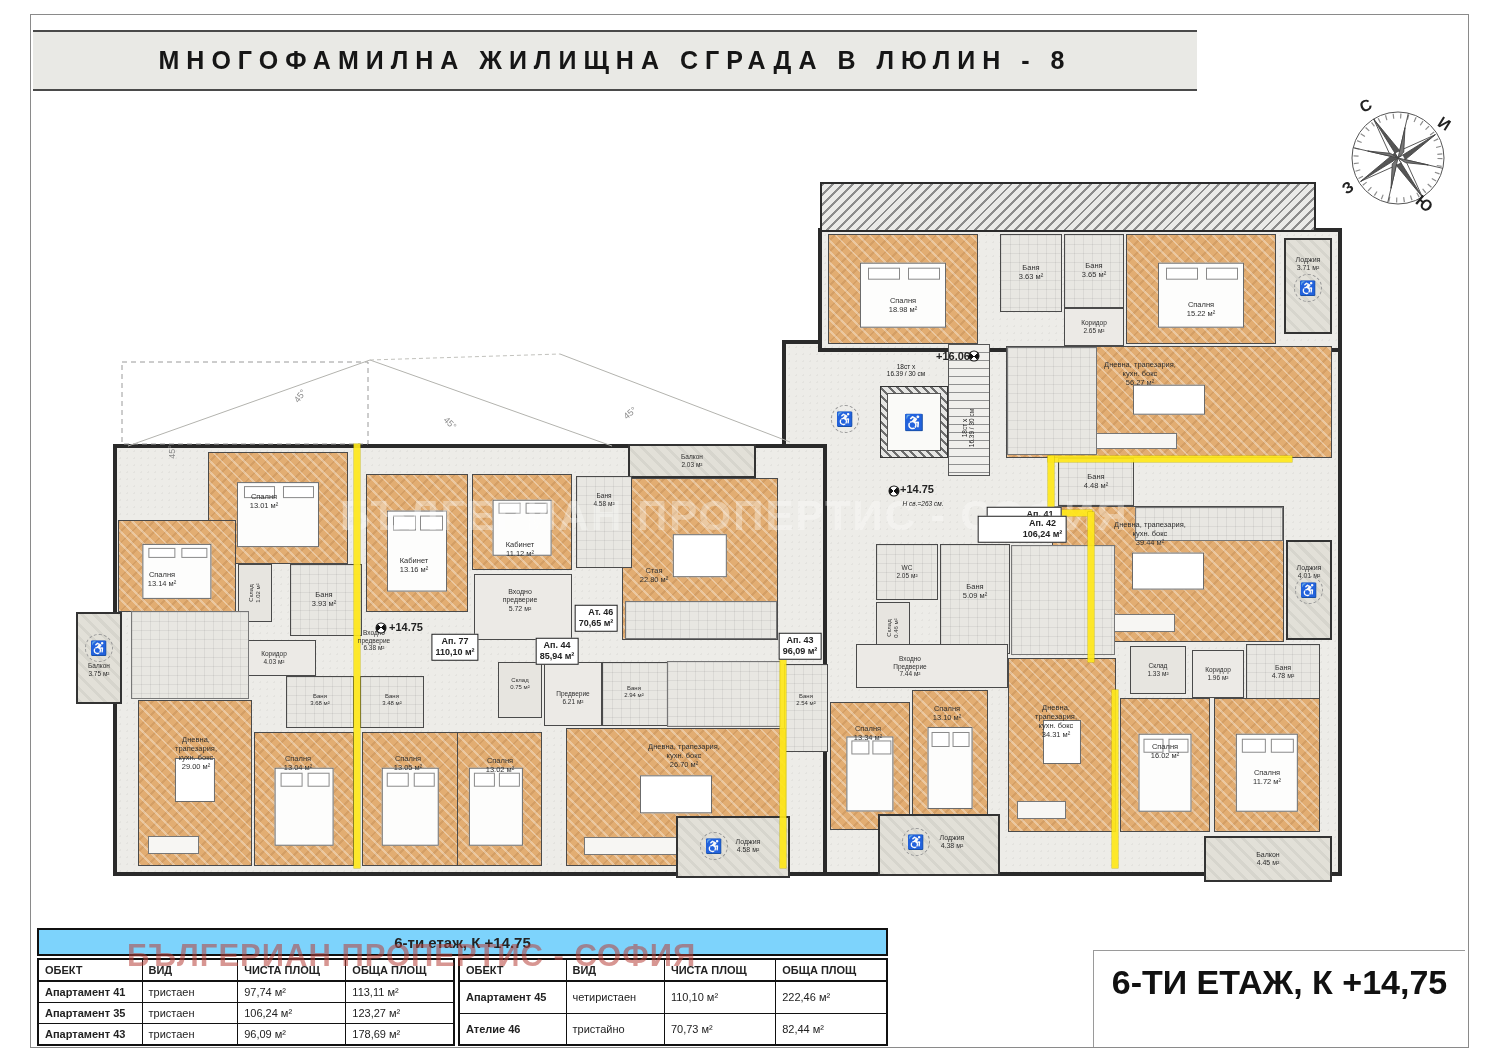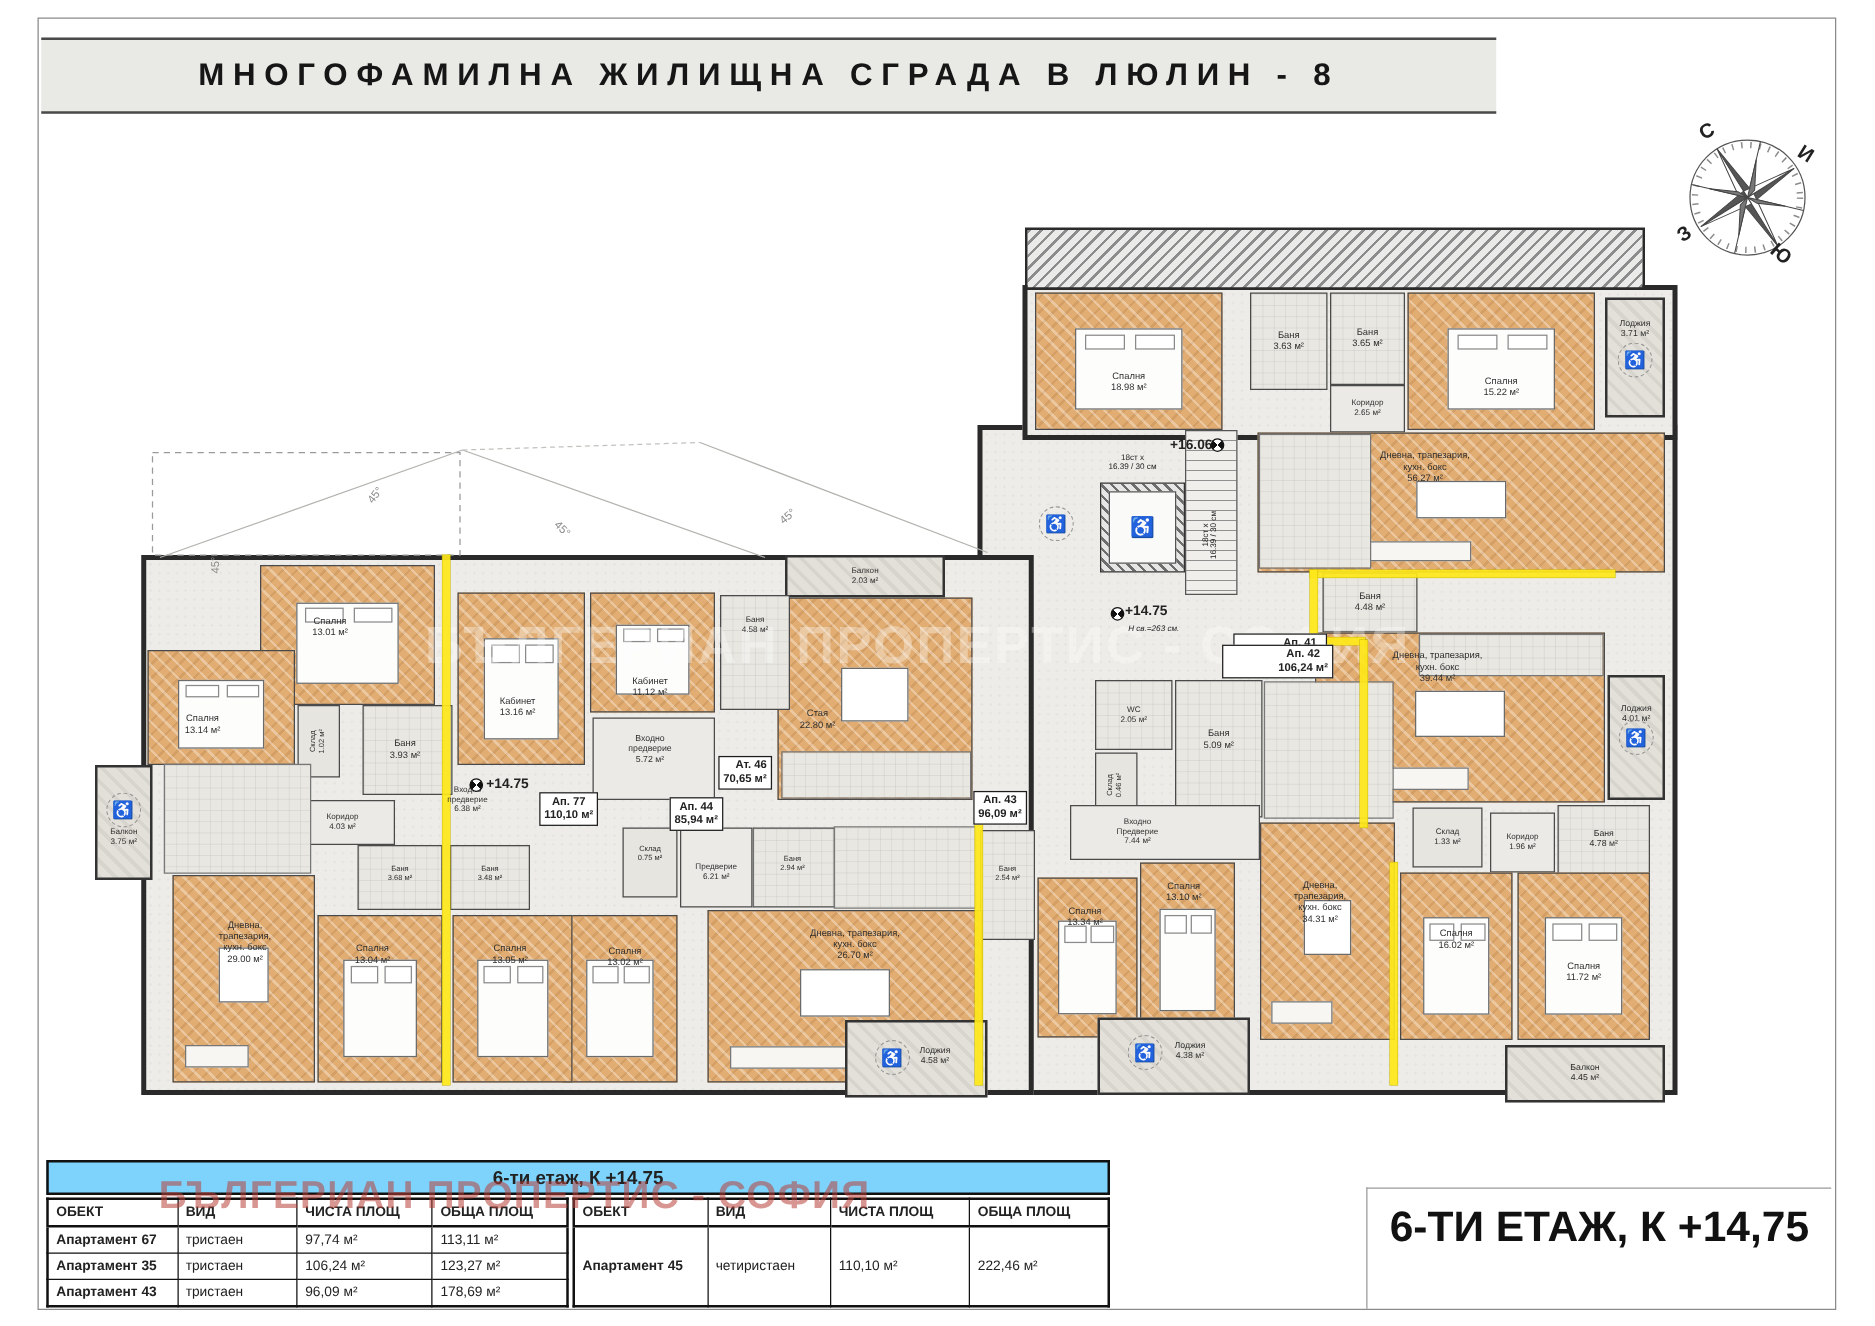--- a/index.html
+++ b/index.html
@@ -451,21 +451,21 @@
       <thead>
           <tr>
             <td>ОБЕКТ</td>
             <td>ВИД</td>
             <td>ЧИСТА ПЛОЩ</td>
             <td>ОБЩА ПЛОЩ</td>
           </tr>
         </thead>
         <tbody>
           <tr>
-            <td>Апартамент 67</td>
+            <td>Апартамент 41</td>
             <td>тристаен</td>
             <td>97,74 м²</td>
             <td>113,11 м²</td>
           </tr>
           <tr>
             <td>Апартамент 35</td>
             <td>тристаен</td>
             <td>106,24 м²</td>
             <td>123,27 м²</td>
           </tr>
@@ -492,20 +492,26 @@
             <td>ОБЩА ПЛОЩ</td>
           </tr>
         </thead>
         <tbody>
           <tr>
             <td>Апартамент 45</td>
             <td>четиристаен</td>
             <td>110,10 м²</td>
             <td>222,46 м²</td>
           </tr>
+          <tr>
+            <td>Ателие 46</td>
+            <td>тристайно</td>
+            <td>70,73 м²</td>
+            <td>82,44 м²</td>
+          </tr>
         </tbody>
     </table>
   </div>
 </div>
 
 <div class="abs" id="floor-title-block">
   <div id="floor-title">6-ТИ ЕТАЖ, К +14,75</div>
 </div>
 
 </body></html>

